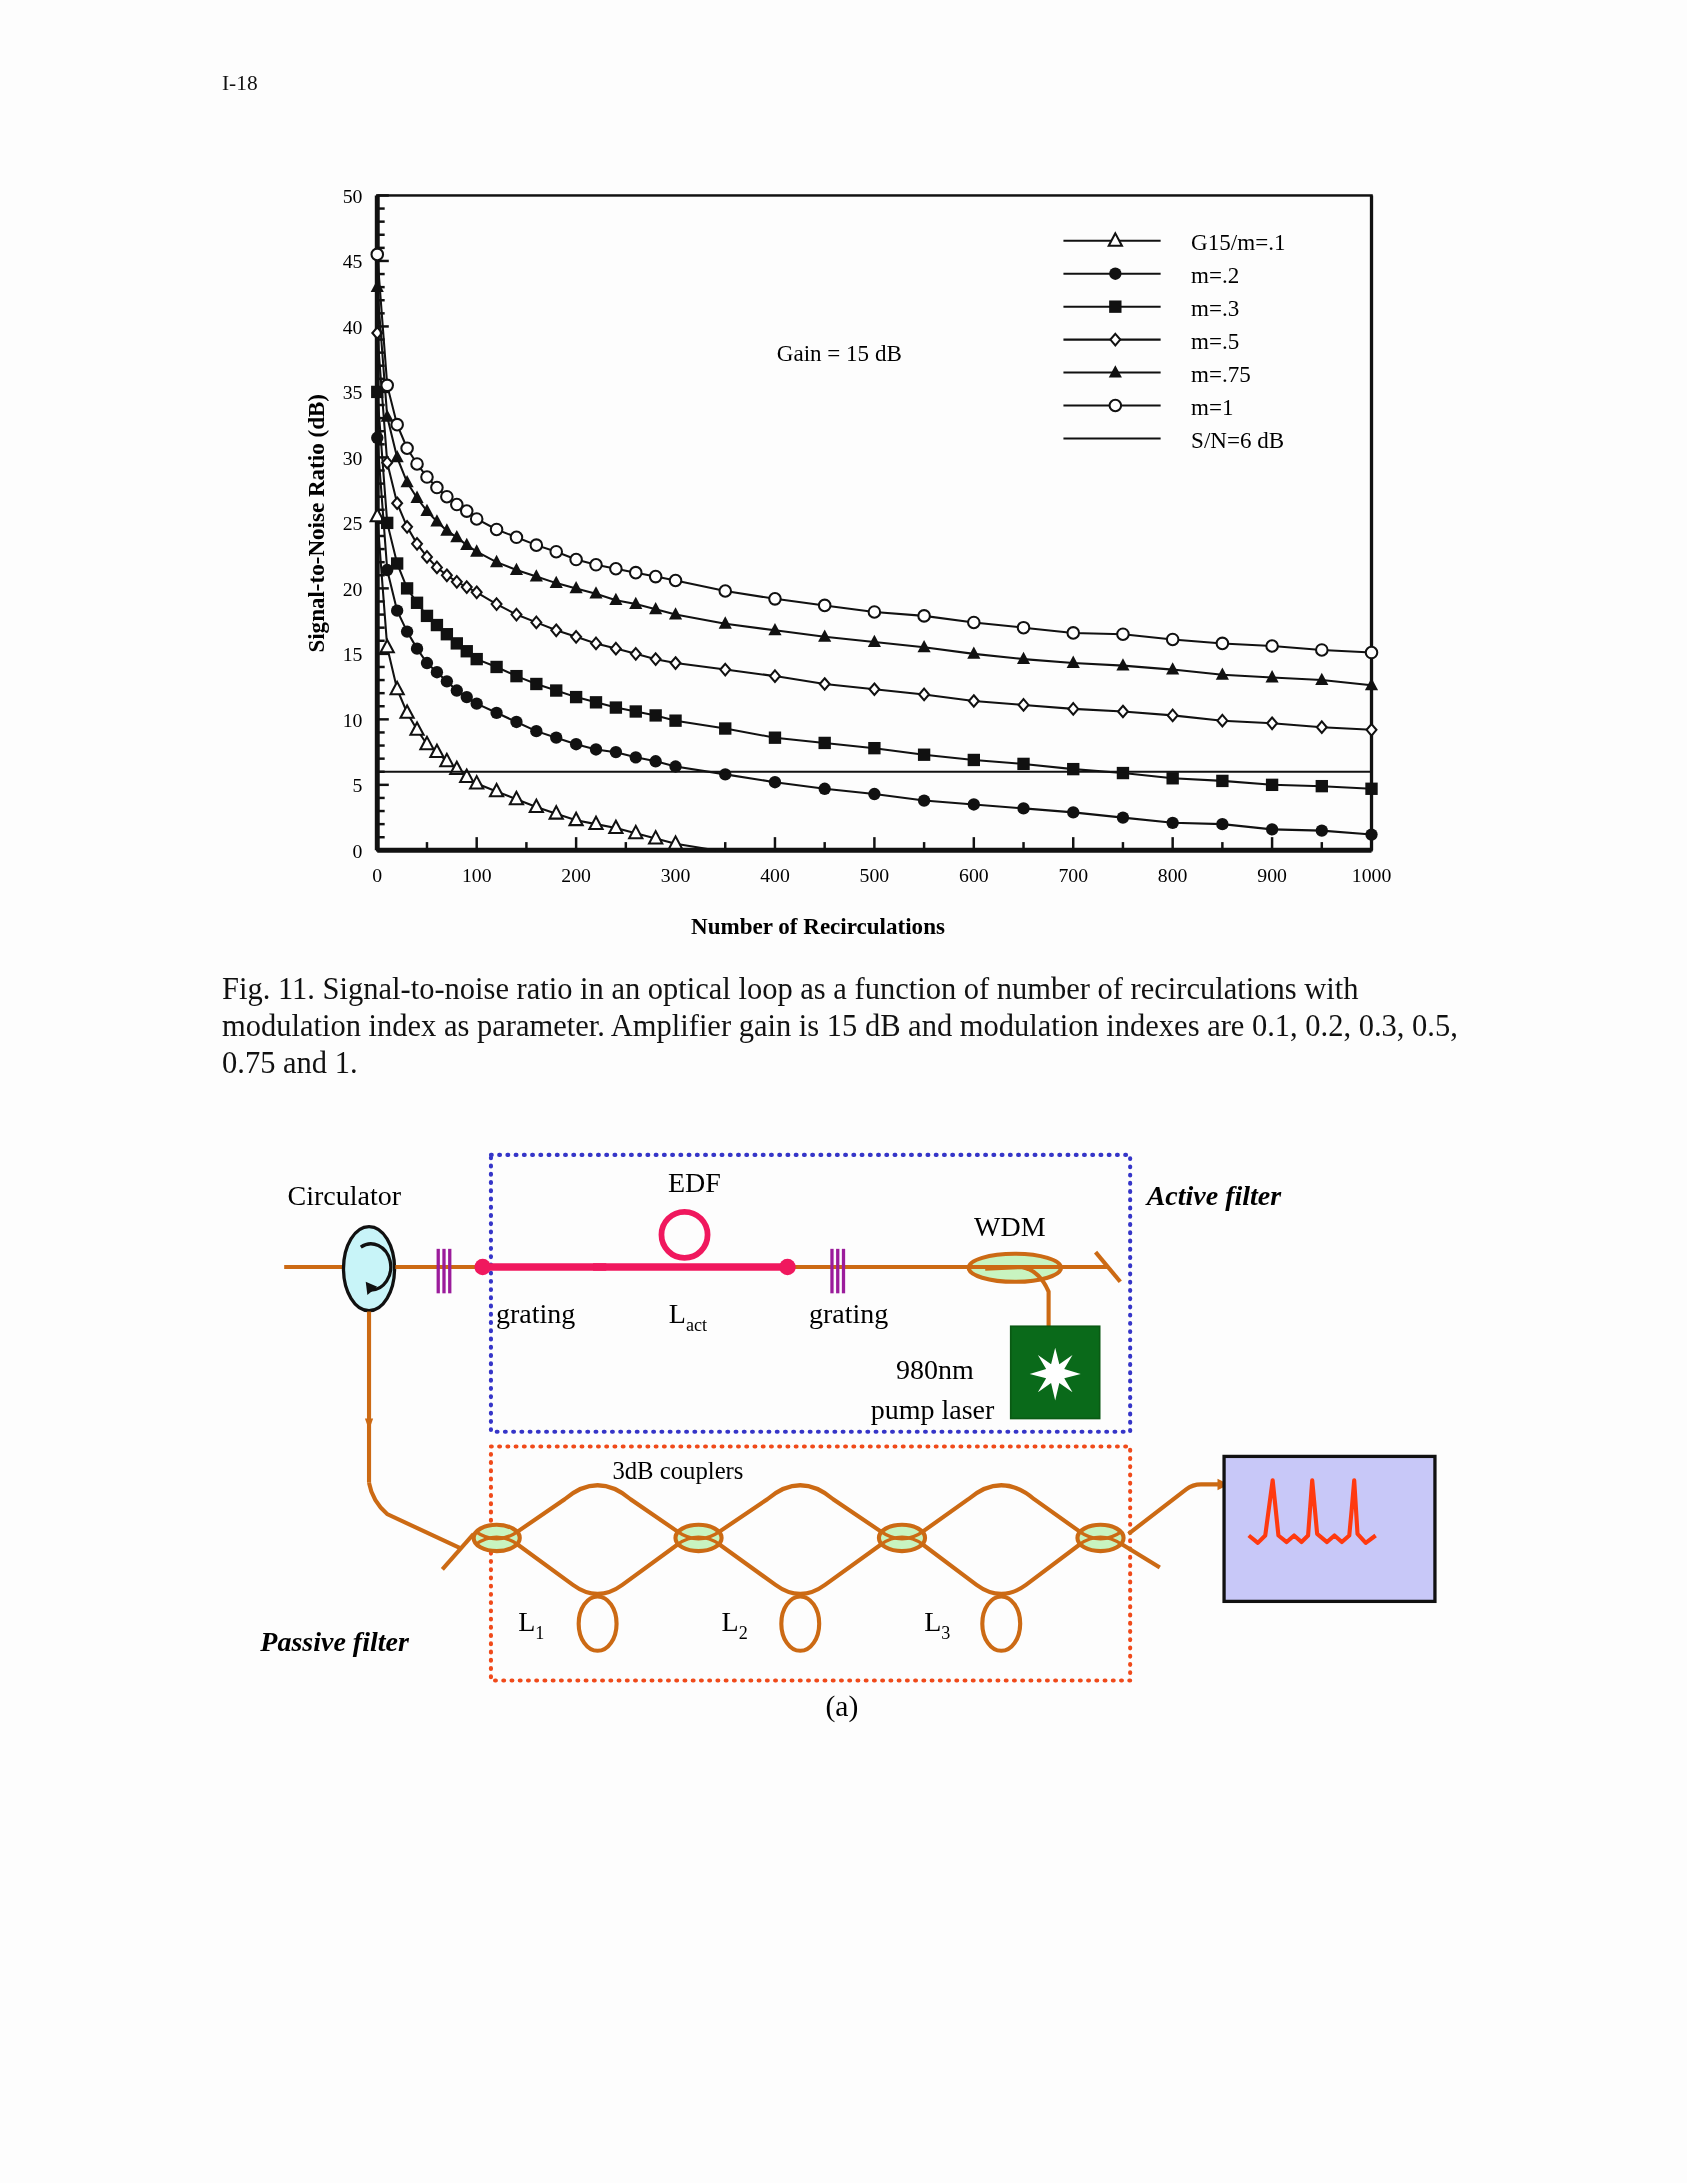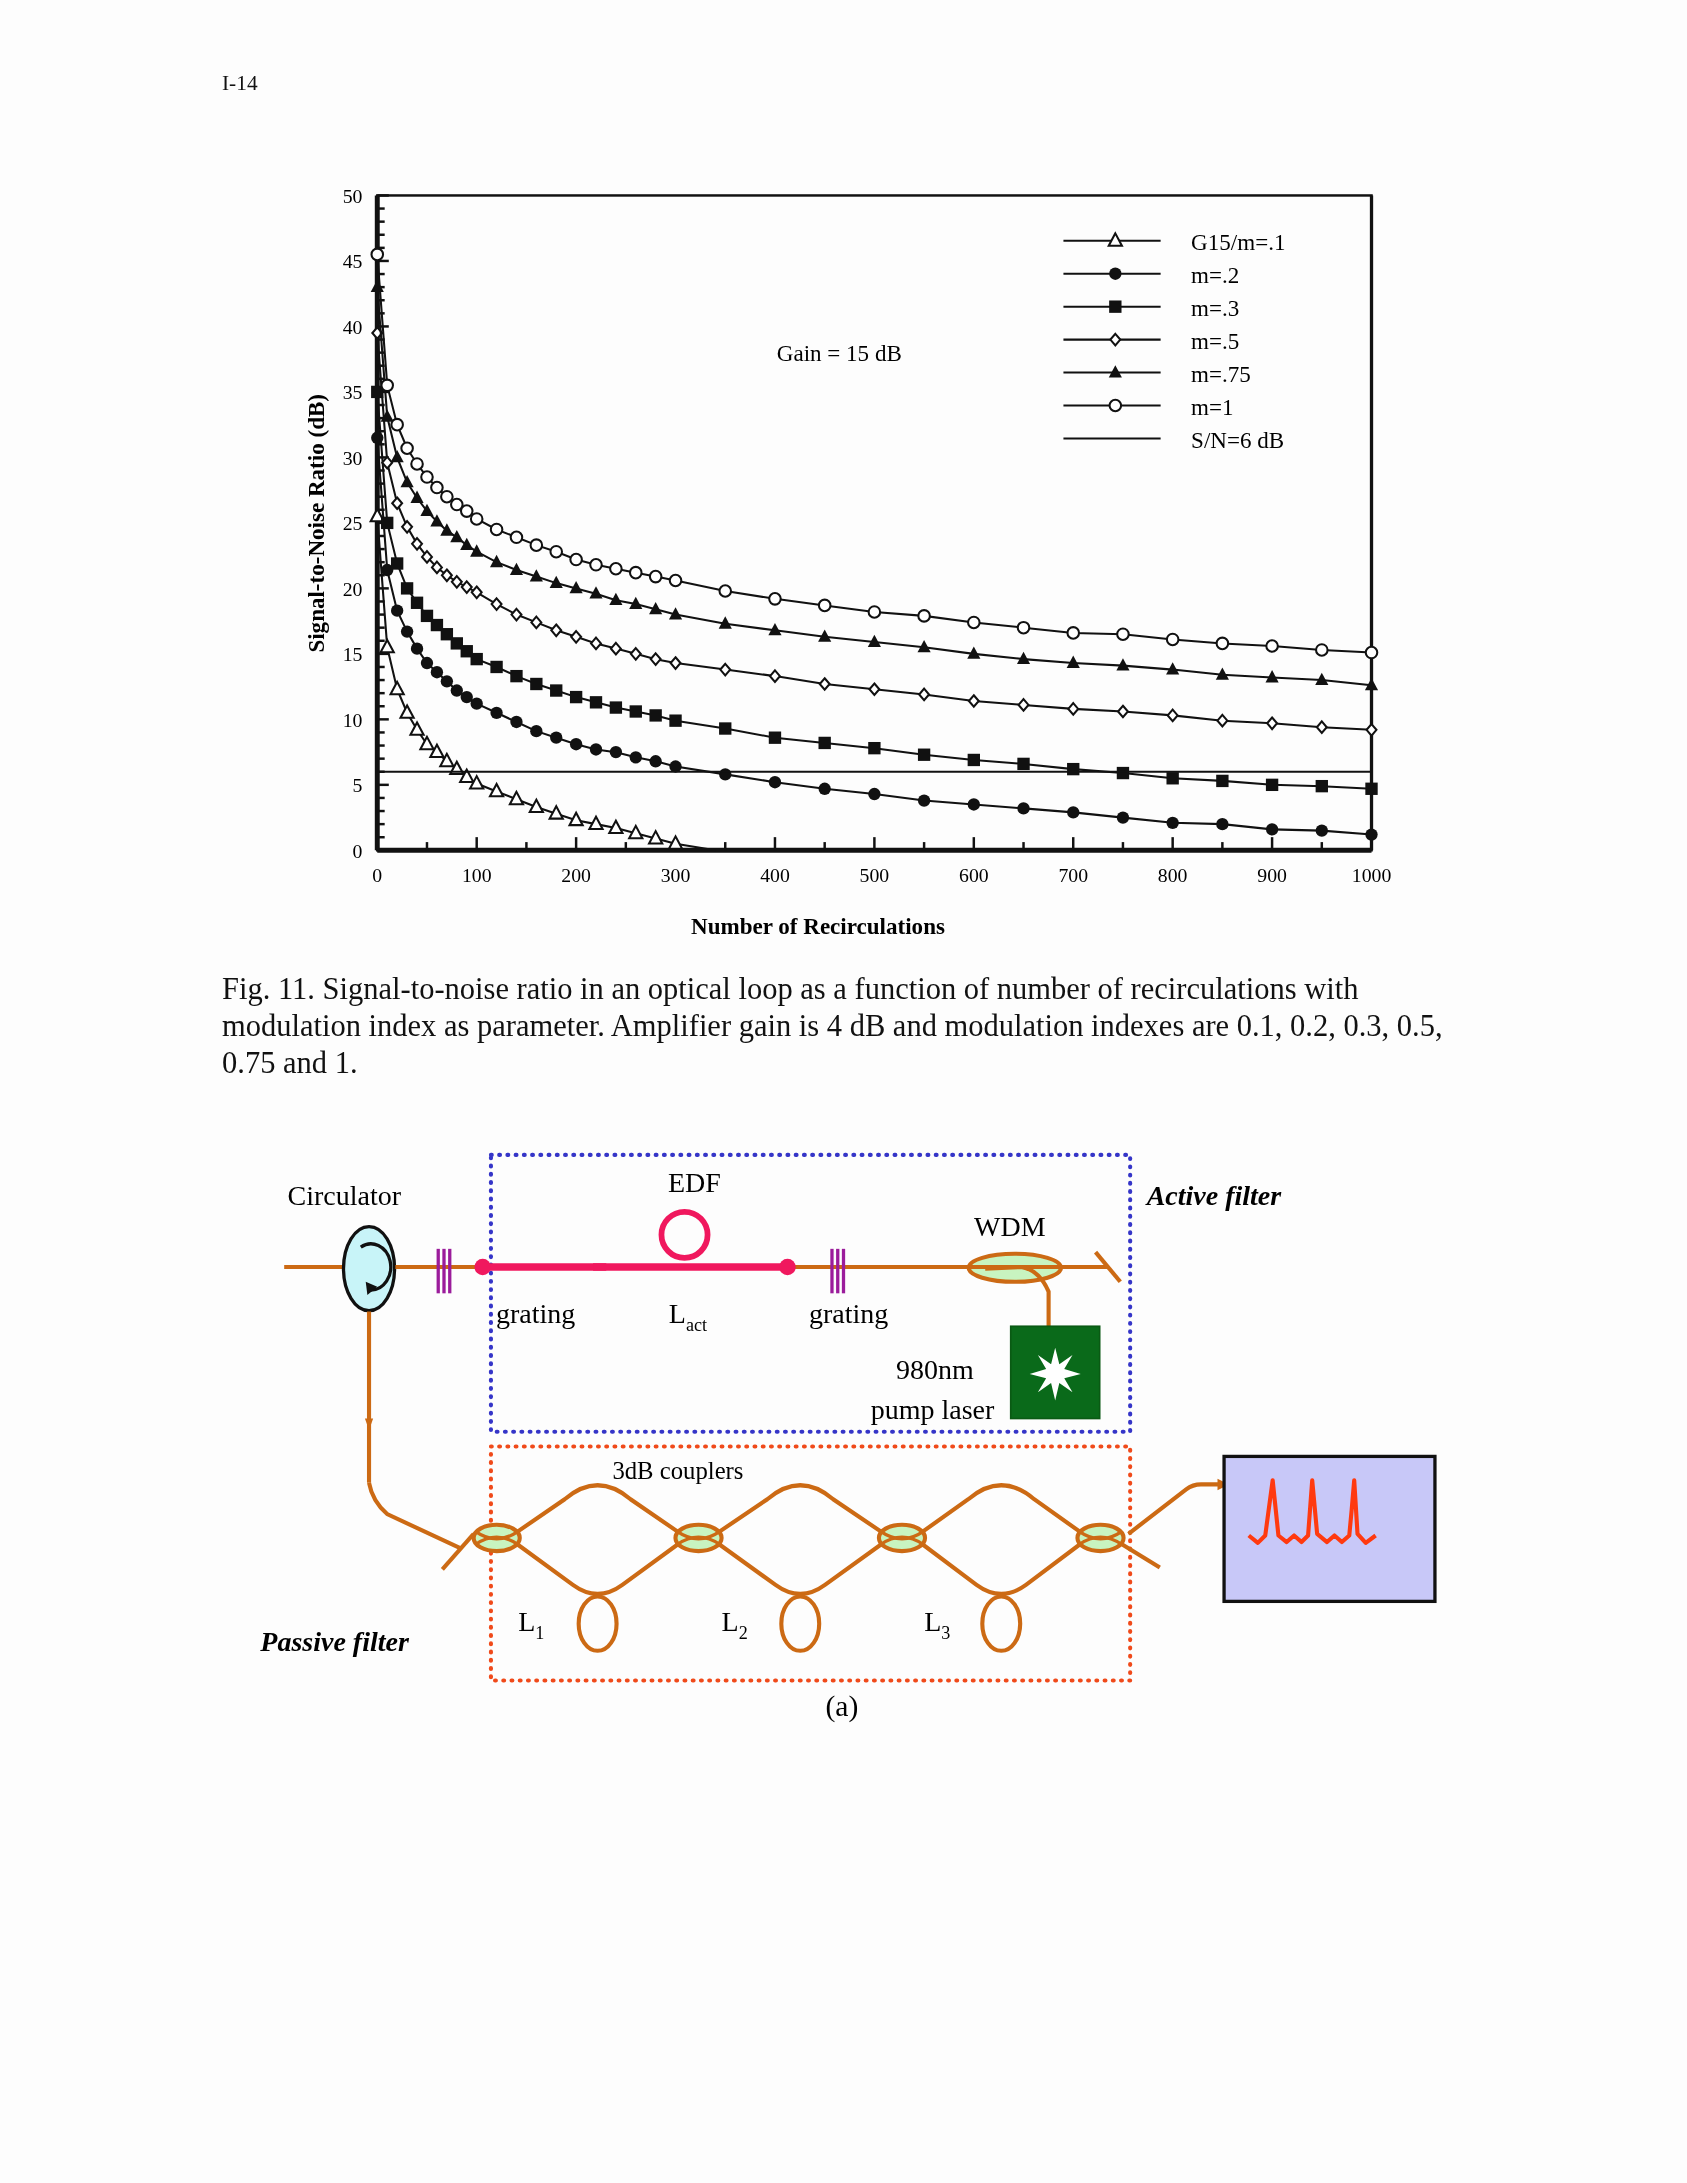--- a/index.html
+++ b/index.html
@@ -7,21 +7,21 @@
          font-family: "Liberation Serif", serif; color: #111; }
   .page-num { position: absolute; left: 222px; top: 71px; font-size: 21.4px; }
   #chart-svg { position: absolute; left: 0; top: 0; }
   .caption { position: absolute; left: 222px; top: 971px; width: 1252px; font-size: 30.5px; line-height: 37px; }
   #diagram-svg { position: absolute; left: 0; top: 0; }
   text { font-family: "Liberation Serif", serif; }
 </style>
 </head>
 <body>
 
-<div class="page-num">I-14</div>
+<div class="page-num">I-18</div>
 
 <svg id="chart-svg" width="1687" height="956" xmlns="http://www.w3.org/2000/svg" viewBox="0 0 2048 1160">
   <g id="chart-frame">
       <rect x="458" y="237" width="1207" height="795" fill="none" stroke="#111" stroke-width="3"></rect>
       <line x1="458" y1="237" x2="458" y2="1032" stroke="#111" stroke-width="6"></line>
       <line x1="458" y1="1032" x2="1665" y2="1032" stroke="#111" stroke-width="6"></line>
       <line x1="1665" y1="237" x2="1665" y2="1032" stroke="#111" stroke-width="4"></line>
     </g>
   <g id="chart-ticks">
       <line x1="458" y1="1032" x2="472" y2="1032" stroke="#111" stroke-width="3"></line>
@@ -372,21 +372,21 @@
       <g>
         <line x1="1291" y1="532" x2="1409" y2="532" stroke="#111" stroke-width="2.5"></line>
         <text x="1446" y="543" font-size="28">S/N=6 dB</text>
       </g>
     </g>
   <text id="gain-label" x="943" y="438" font-size="28">Gain = 15 dB</text>
   <text id="xlabel" x="993" y="1133" font-size="28" font-weight="bold" text-anchor="middle">Number of Recirculations</text>
   <text id="ylabel" x="0" y="0" font-size="28" font-weight="bold" text-anchor="middle" transform="translate(393,635) rotate(-90)">Signal-to-Noise Ratio (dB)</text>
 </svg>
 
-<div class="caption">Fig. 11. Signal-to-noise ratio in an optical loop as a function of number of recirculations with modulation index as parameter.  Amplifier gain is 4 dB and modulation indexes are 0.1, 0.2, 0.3, 0.5, 0.75 and 1.</div>
+<div class="caption">Fig. 11. Signal-to-noise ratio in an optical loop as a function of number of recirculations with modulation index as parameter.  Amplifier gain is 15 dB and modulation indexes are 0.1, 0.2, 0.3, 0.5, 0.75 and 1.</div>
 
 <svg id="diagram-svg" width="1687" height="2183" xmlns="http://www.w3.org/2000/svg" viewBox="0 0 2048 2650">
 
   <rect x="596" y="1402" width="776" height="336" fill="none" stroke="#3535c8" stroke-width="5" stroke-dasharray="1 9" stroke-linecap="round"></rect>
 
   <rect x="596" y="1756" width="776" height="284" fill="none" stroke="#f04a1a" stroke-width="5" stroke-dasharray="1 9" stroke-linecap="round"></rect>
 
   <line x1="345" y1="1538" x2="455" y2="1538" stroke="#cc6a14" stroke-width="5"></line>
   <polygon points="448,1530 466,1538 448,1546" fill="#cc6a14"></polygon>
 

